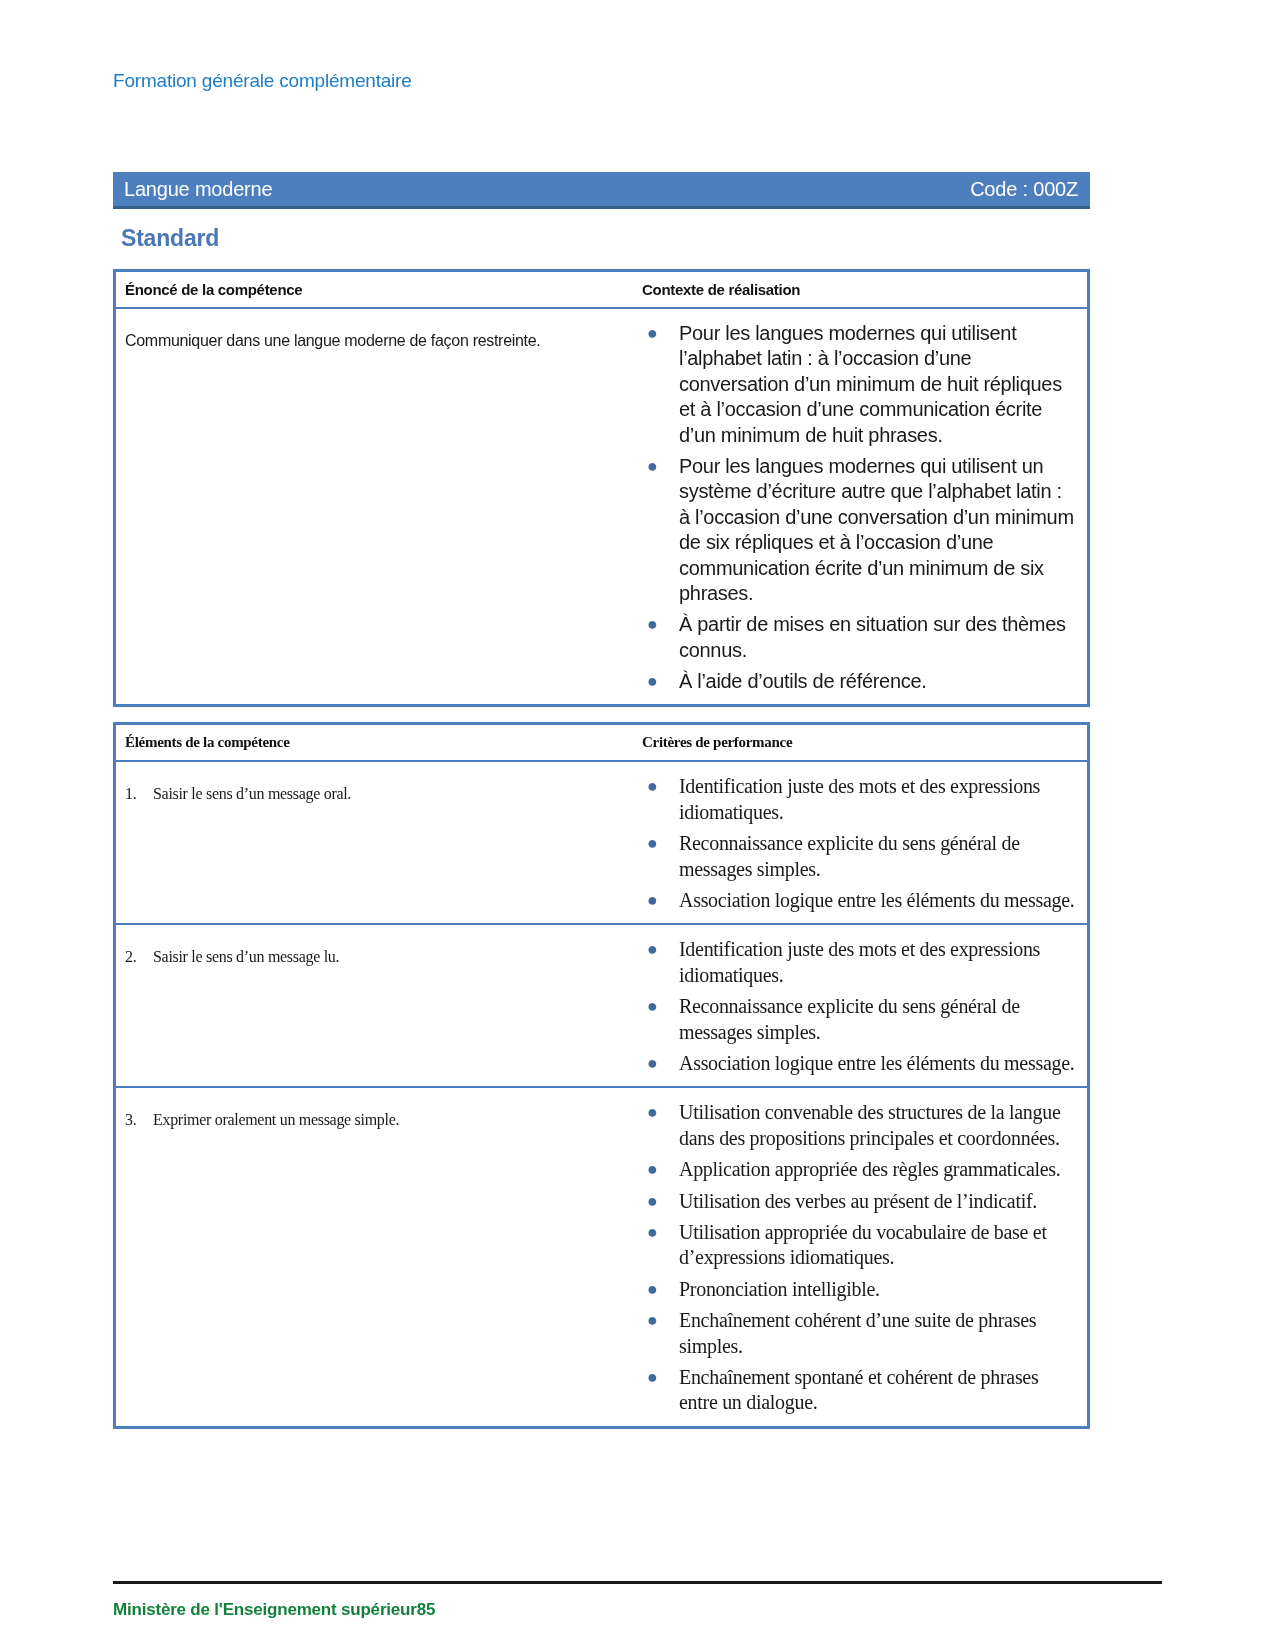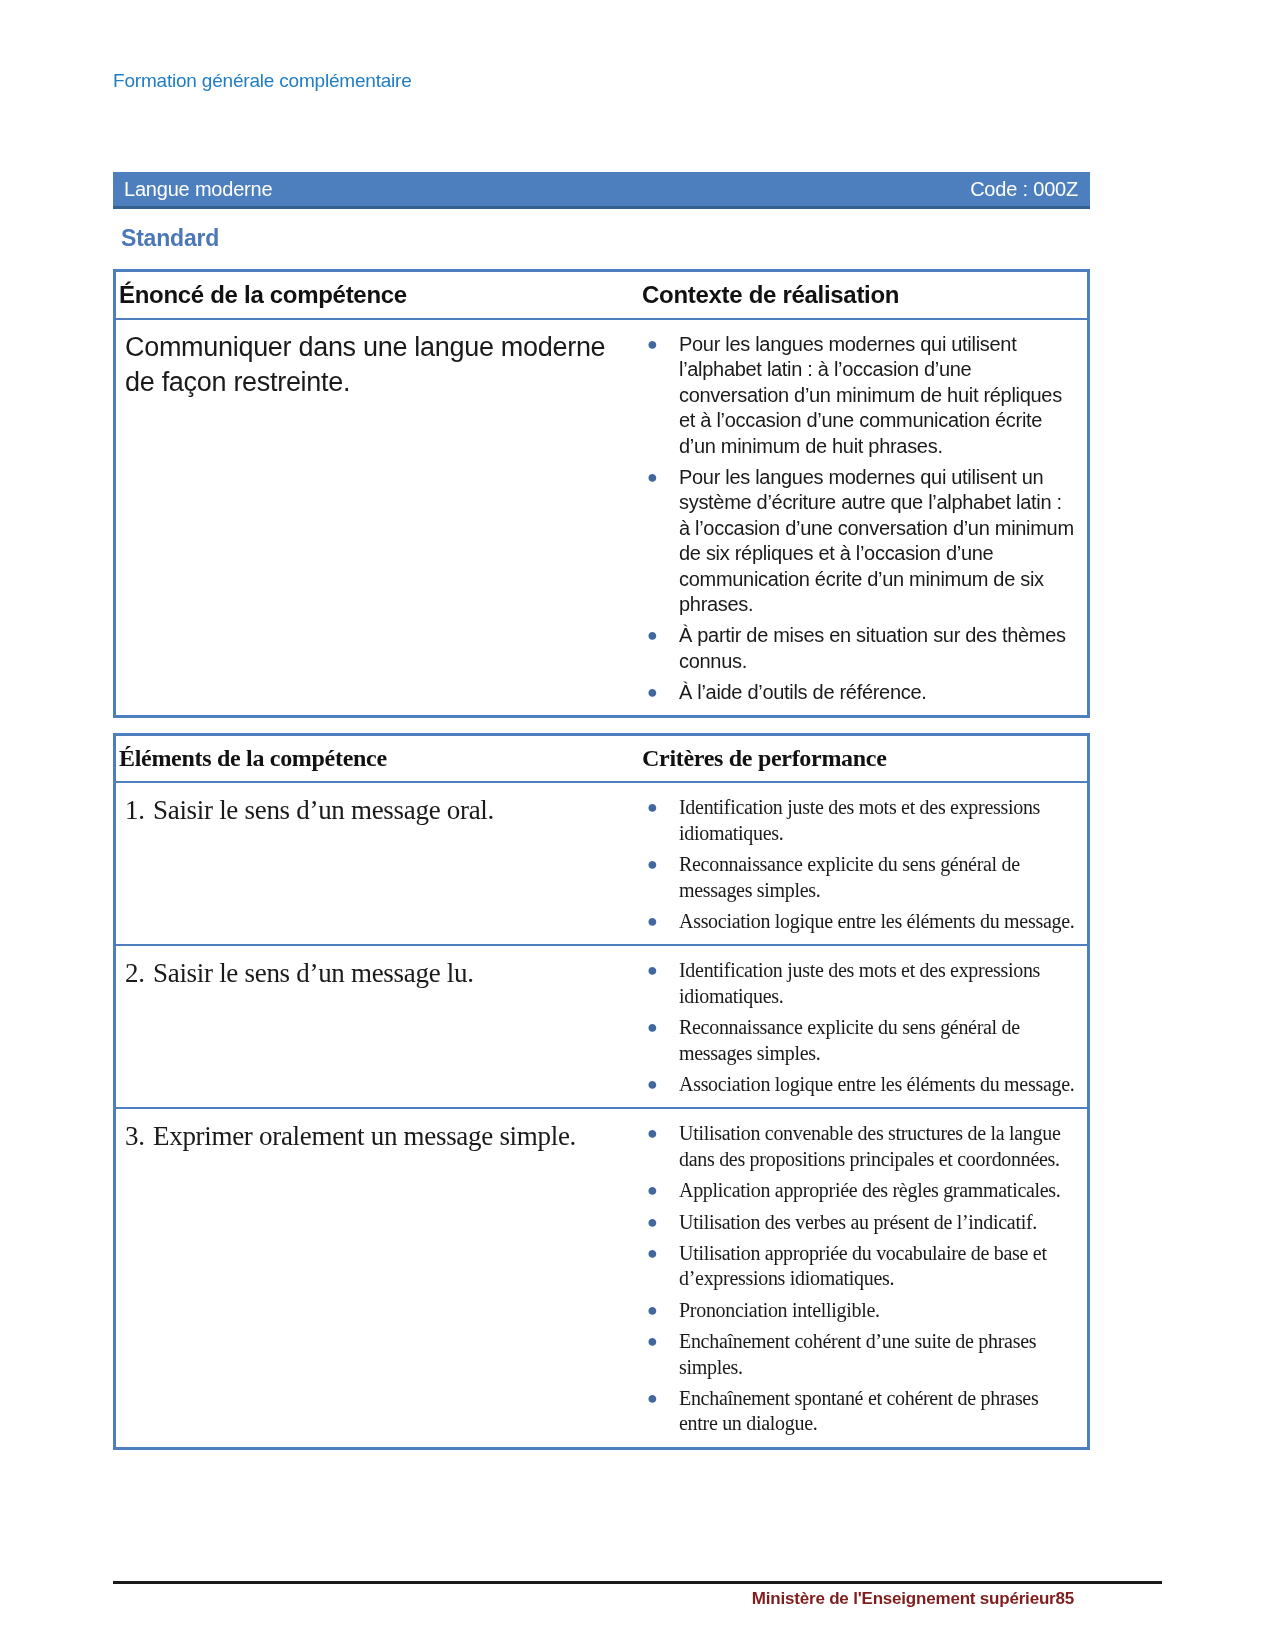--- a/index.html
+++ b/index.html
@@ -41,31 +41,31 @@
     margin-top:17px;
     border:3px solid #4d7ebd;
     box-sizing:border-box;
   }
   .tbl + .tbl{margin-top:15px;font-family:Liberation Serif, serif;}
   .tbl-header{
     display:grid;grid-template-columns:526px 1fr;
     border-bottom:2px solid #4d7ebd;
   }
   .tbl-header .cell{
-    font-size:24px;font-weight:bold;color:#111111;
-    padding:9px 8px 9px 3px;letter-spacing:-0.3px;
+    font-size:15px;font-weight:bold;color:#111111;
+    padding:9px 8px 9px 9px;letter-spacing:-0.3px;
   }
   .tbl-header .cell.right{padding-left:0;}
   .tbl-row{
     display:grid;grid-template-columns:526px 1fr;
   }
   .tbl-row + .tbl-row{border-top:2px solid #4d7ebd;}
   .cell-left{
-    font-size:27px;letter-spacing:-0.3px;line-height:1.28;
-    padding:10px 14px 10px 9px;
+    font-size:16px;letter-spacing:-0.3px;line-height:1.28;
+    padding:22px 14px 10px 9px;
     display:flex;align-items:flex-start;
   }
   .cell-left .num{flex:0 0 28px;}
   .cell-right{padding:6px 4px 10px 0;}
   .bullet{
     display:flex;align-items:flex-start;
     margin-top:6px;
     font-size:20px;letter-spacing:-0.3px;line-height:1.27;
   }
   .bullet .dot{
@@ -74,23 +74,23 @@
     padding-left:5px;
     font-size:18px;
     line-height:1.4;
   }
   .bullet .bt{flex:1;padding-right:6px;}
   .footer{
     position:absolute;left:113px;top:1581px;width:1049px;
     border-top:3px solid #1a1a1a;
   }
   .footer-inner{
-    display:flex;justify-content:flex-end;
-    font-size:17px;font-weight:bold;color:#7f1d1d;
-    padding-top:5px;letter-spacing:-0.2px;
+    display:flex;justify-content:flex-start;
+    font-size:17px;font-weight:bold;color:#15803d;
+    padding-top:16px;letter-spacing:-0.2px;
   }
   .footer-inner .pagenum{margin-right:88px;}
 </style>
 </head>
 <body>
 
 <div class="page">
   <div class="content">
 
     <div class="running-header">Formation générale complémentaire</div>

